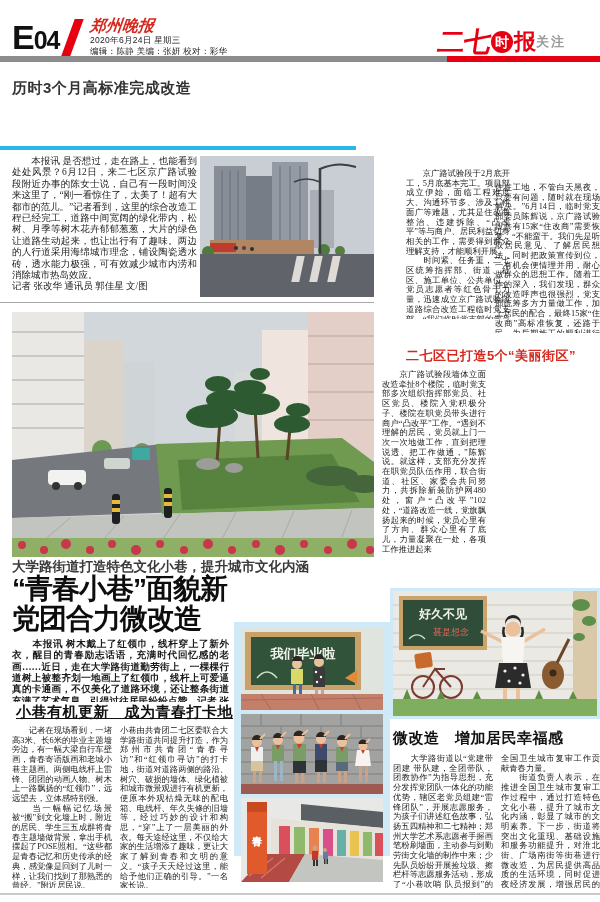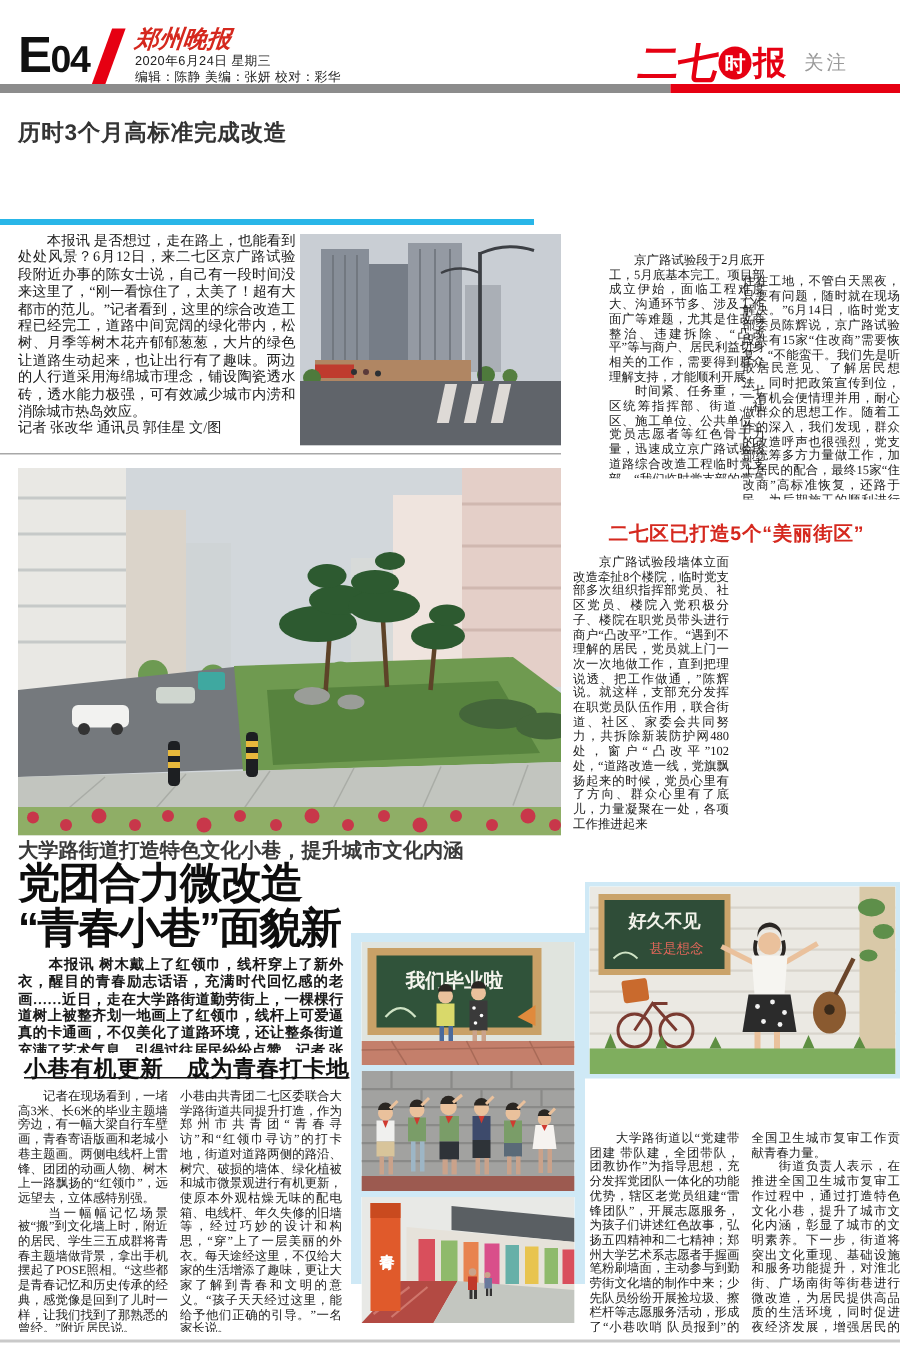--- a/index.html
+++ b/index.html
@@ -16,21 +16,21 @@
   .red-slash{left:68px;top:19px;width:9px;height:37px;background:#e60012;transform:skewX(-20deg);}
   .masthead{left:90px;top:16px;color:#d5281e;font-size:16px;font-weight:bold;font-style:italic;transform:skewX(-6deg);}
   .meta{left:90px;font-size:8.5px;color:#222;letter-spacing:0.3px;}
   .graybar{left:0;top:56px;width:447px;height:6px;background:#8c8c8c;}
   .redbar{left:447px;top:56px;width:153px;height:6px;background:#e60012;}
   .banner{right:34px;top:24px;display:flex;align-items:center;}
   .banner .big{font-size:27px;font-weight:900;color:#e60012;transform:skewX(-8deg);letter-spacing:-1px;}
   .banner .circ{display:inline-block;width:22px;height:22px;margin:0 1px;border-radius:50%;background:#e60012;
                 color:#fff;font-size:14px;line-height:22px;text-align:center;font-weight:bold;}
   .banner .bao{font-size:22px;font-weight:900;color:#e60012;}
-  .banner .tag{font-size:13px;font-weight:normal;color:#9a9a9a;margin-left:12px;letter-spacing:2px;}
+  .banner .tag{font-size:13px;font-weight:bold;color:#9a9a9a;letter-spacing:2px;}
 
   
   .kicker1{left:12px;top:79px;font-size:15px;font-weight:600;color:#333;letter-spacing:0.5px;}
   .headline1{left:12px;top:97px;width:585px;font-size:29px;font-weight:900;color:#0d0d0d;letter-spacing:-1px;white-space:nowrap;}
   .cyanbar{left:0;top:146px;width:356px;height:4px;background:#29b6e8;}
 
   
   .intro1{left:12px;top:156px;width:185px;height:144px;font-size:9.5px;line-height:1.2;}
   .divider1{left:0;top:302px;width:374px;height:1px;background:#a8a8a8;}
   .subhead-red{width:218px;text-align:center;font-size:13px;font-weight:bold;color:#d5281e;letter-spacing:0.5px;}
@@ -239,22 +239,22 @@
         <rect x="100" y="188" width="8" height="4" fill="#e8b93c"></rect>
         <rect x="100" y="196" width="8" height="4" fill="#e8b93c"></rect>
       <rect x="152" y="176" width="8" height="30" rx="3" fill="#1d1f22"></rect>
         <rect x="152" y="182" width="8" height="4" fill="#e8b93c"></rect>
         <rect x="152" y="190" width="8" height="4" fill="#e8b93c"></rect>
     </g>
   </svg>
 
   <div class="abs kicker2 sans">大学路街道打造特色文化小巷，提升城市文化内涵</div>
   <div class="abs headline2 sans">
+    <div>“青春小巷”面貌新</div>
     <div>党团合力微改造</div>
-    <div>“青春小巷”面貌新</div>
   </div>
   <div class="abs intro2 body-text">　　本报讯 树木戴上了红领巾，线杆穿上了新外衣，醒目的青春励志话语，充满时代回忆感的老画……近日，走在大学路街道勤劳街上，一棵棵行道树上被整齐划一地画上了红领巾，线杆上可爱逼真的卡通画，不仅美化了道路环境，还让整条街道充满了艺术气息，引得过往居民纷纷点赞。记者 张改华 文/图</div>
 
   <div class="abs subhead-blk sub3t sans">小巷有机更新　成为青春打卡地</div>
   <div class="abs bcol b1c1 body-text">　　记者在现场看到，一堵高3米、长6米的毕业主题墙旁边，有一幅大梁自行车壁画，青春寄语版画和老城小巷主题画。两侧电线杆上雷锋、团团的动画人物、树木上一路飘扬的“红领巾”，远远望去，立体感特别强。
 　　当一幅幅记忆场景被“搬”到文化墙上时，附近的居民、学生三五成群将青春主题墙做背景，拿出手机摆起了POSE照相。“这些都是青春记忆和历史传承的经典，感觉像是回到了儿时一样，让我们找到了那熟悉的曾经。”附近居民说。
 　　据了解，“出彩青春”主题</div>
   <div class="abs bcol b1c2 body-text">小巷由共青团二七区委联合大学路街道共同提升打造，作为郑州市共青团“青春寻访”和“红领巾寻访”的打卡地，街道对道路两侧的路沿、树穴、破损的墙体、绿化植被和城市微景观进行有机更新，使原本外观枯燥无味的配电箱、电线杆、年久失修的旧墙等，经过巧妙的设计和构思，“穿”上了一层美丽的外衣。每天途经这里，不仅给大家的生活增添了趣味，更让大家了解到青春和文明的意义。“孩子天天经过这里，能给予他们正确的引导。”一名家长说。</div>
 
   <div class="abs panel">
@@ -461,18 +461,19 @@
     <rect x="0" y="108" width="204" height="17" fill="#7fae5e"></rect>
     <g fill="#5e8f42">
         <polygon points="10,108 14,98 18,108"></polygon>
         <polygon points="44,108 48,99 52,108"></polygon>
         <polygon points="80,108 84,100 88,108"></polygon>
         <polygon points="142,108 146,99 150,108"></polygon>
         <polygon points="176,108 180,100 184,108"></polygon>
       </g>
   </svg>
 
+  <div class="abs subhead-blk sub4t sans">微改造　增加居民幸福感</div>
   <div class="abs bcol b2c1 body-text">　　大学路街道以“党建带团建 带队建，全团带队，团教协作”为指导思想，充分发挥党团队一体化的功能优势，辖区老党员组建“雷锋团队”，开展志愿服务，为孩子们讲述红色故事，弘扬五四精神和二七精神；郑州大学艺术系志愿者手握画笔粉刷墙面，主动参与到勤劳街文化墙的制作中来；少先队员纷纷开展捡垃圾、擦栏杆等志愿服务活动，形成了“小巷吹哨 队员报到”的联动局面，为</div>
   <div class="abs bcol b2c2 body-text">全国卫生城市复审工作贡献青春力量。
 　　街道负责人表示，在推进全国卫生城市复审工作过程中，通过打造特色文化小巷，提升了城市文化内涵，彰显了城市的文明素养。下一步，街道将突出文化重现、基础设施和服务功能提升，对淮北街、广场南街等街巷进行微改造，为居民提供高品质的生活环境，同时促进夜经济发展，增强居民的幸福感和获得感。</div>
 
   <div class="abs footbar"></div>
 </div>
 
 </body></html>

